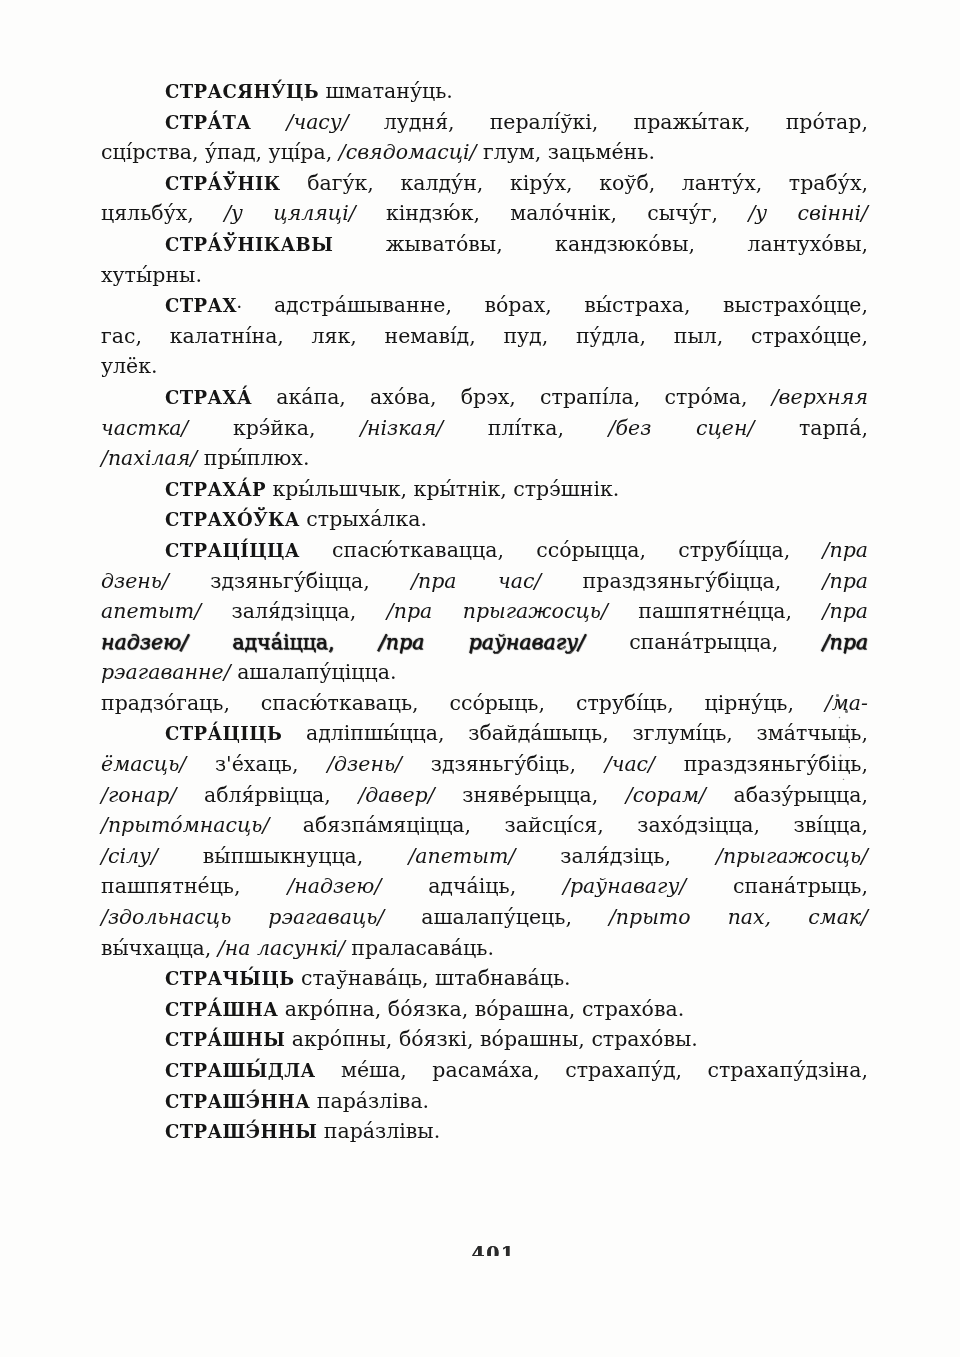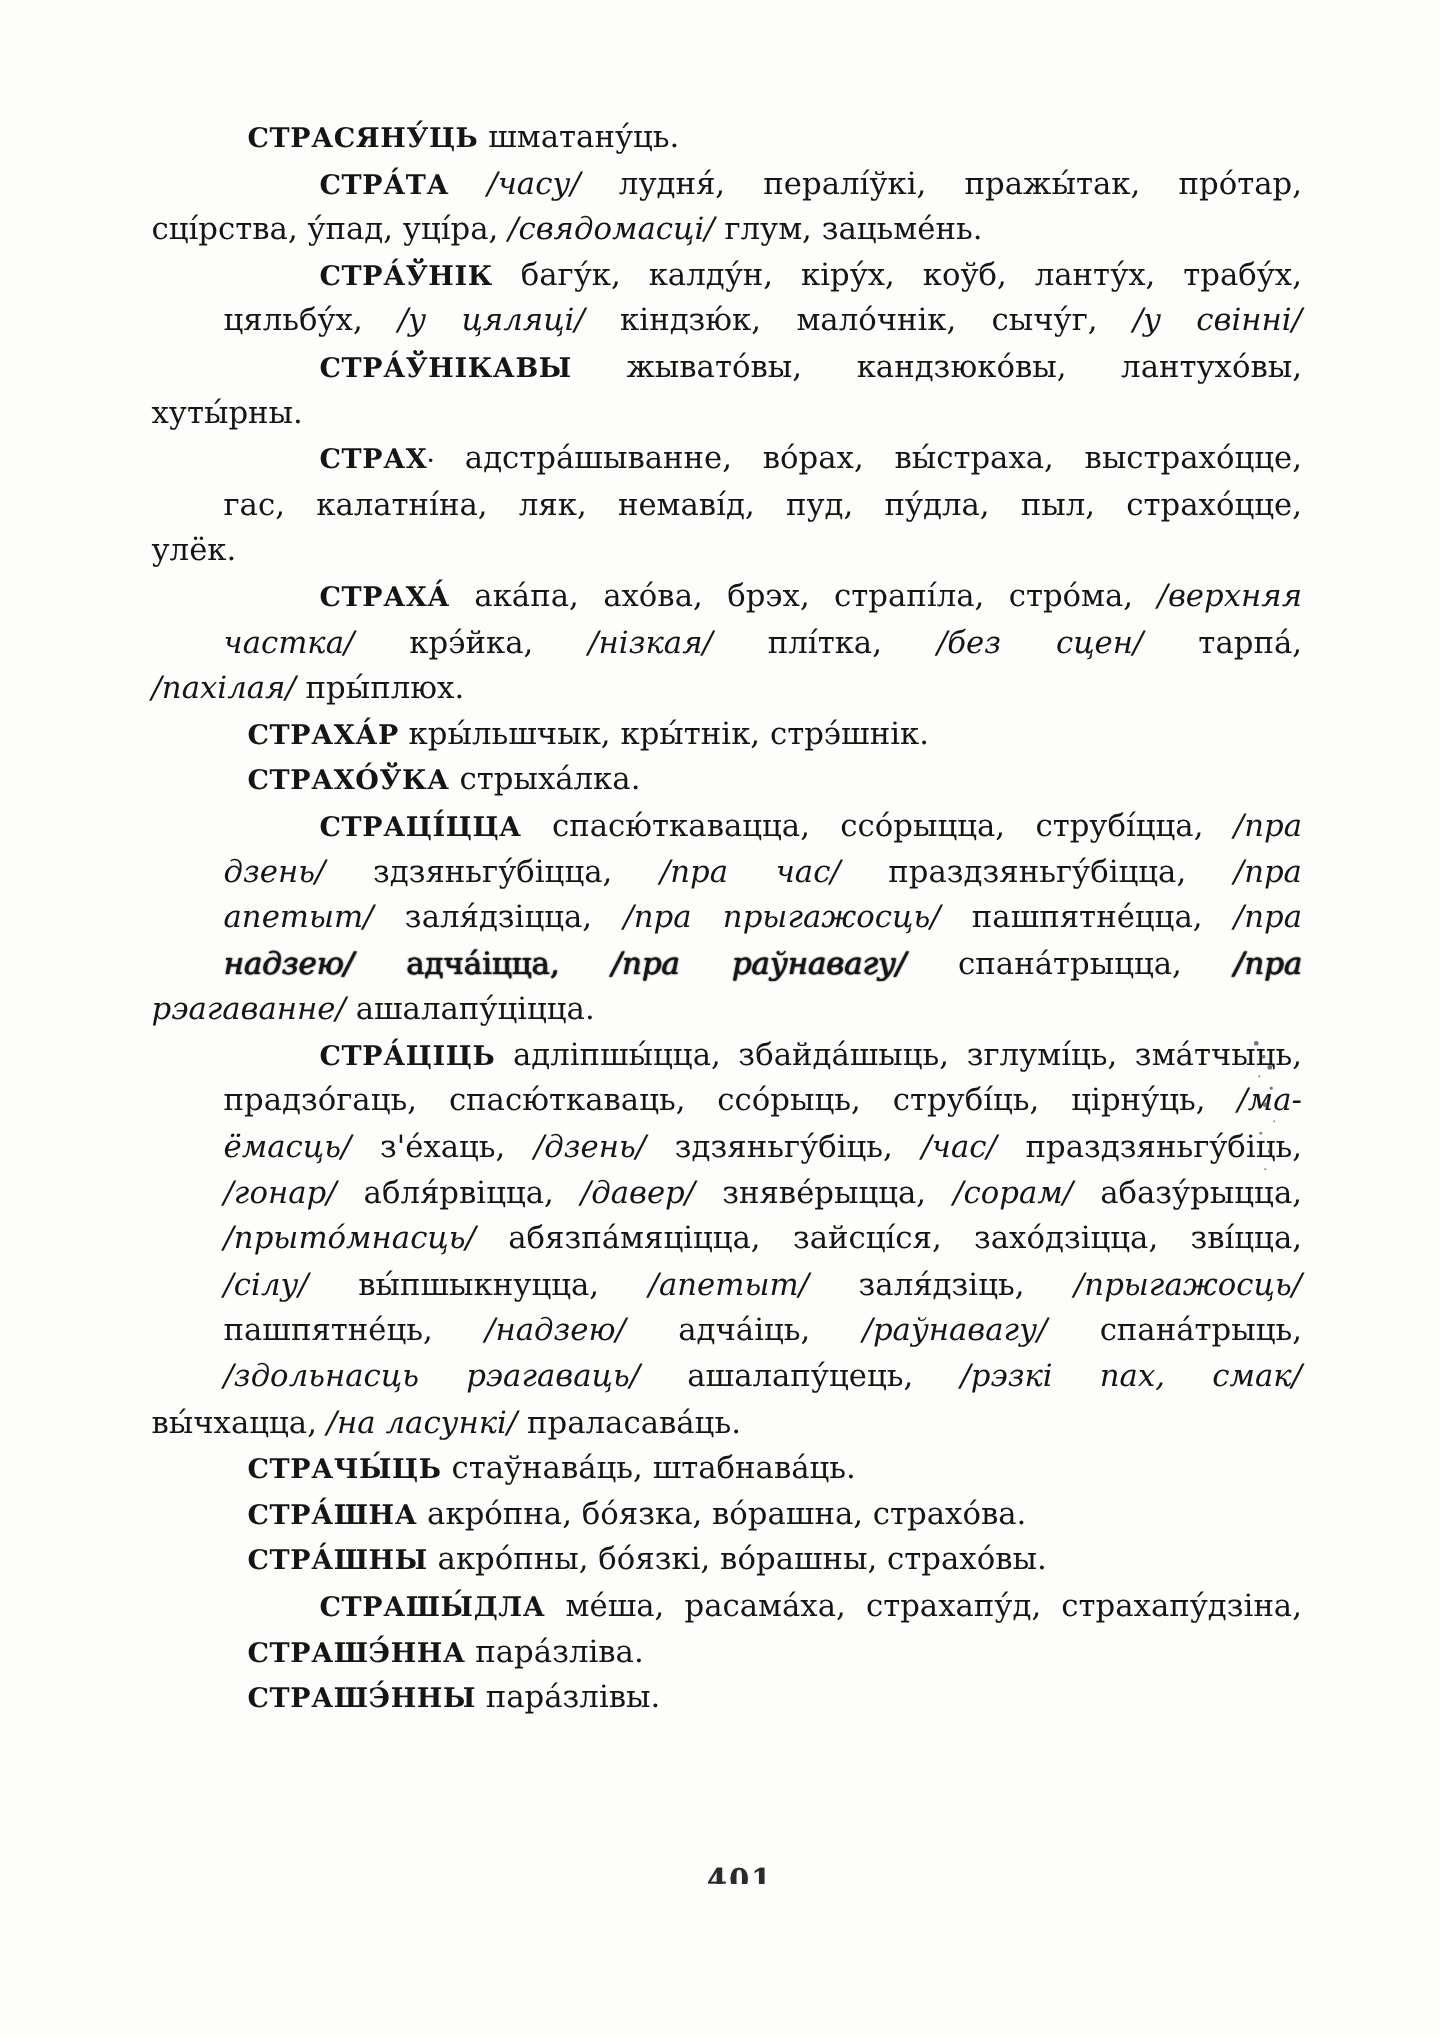--- a/index.html
+++ b/index.html
@@ -15,21 +15,21 @@
   }
   .text-block {
     position: absolute;
     left: 101px;
     top: 76px;
     width: 767px;
     font-size: 20.5px;
     line-height: 30.6px;
   }
   .line { height: 30.6px; }
-  .line.just { text-align: justify; text-align-last: justify; margin-left: 48px; }
+  .line.just { text-align: justify; text-align-last: justify; }
   .line.indent { text-indent: 64px; }
   .run.b { font-weight: 700; font-size: 18px; letter-spacing: 0.4px; }
   .run.i { font-style: italic; }
   .run.hv { text-shadow: 0 0 1.2px #000, 0.6px 0.6px 0.7px #444; }
   .run.a {
     font-size: 13px;
     font-weight: 700;
     color: #222;
     position: relative;
     top: -1px;
@@ -92,28 +92,28 @@
       <div class="line indent just"><span class="run b">СТРАХА́</span><span class="run r"> ака́па, ахо́ва, брэх, страпі́ла, стро́ма, </span><span class="run i">/верхняя</span></div>
       <div class="line just"><span class="run i">частка/</span><span class="run r"> крэ́йка, </span><span class="run i">/нізкая/</span><span class="run r"> плі́тка, </span><span class="run i">/без сцен/</span><span class="run r"> тарпа́,</span></div>
       <div class="line"><span class="run i">/пахілая/</span><span class="run r"> пры́плюх.</span></div>
       <div class="line indent"><span class="run b">СТРАХА́Р</span><span class="run r"> кры́льшчык, кры́тнік, стрэ́шнік.</span></div>
       <div class="line indent"><span class="run b">СТРАХО́ЎКА</span><span class="run r"> стрыха́лка.</span></div>
       <div class="line indent just"><span class="run b">СТРАЦІ́ЦЦА</span><span class="run r"> спасю́ткавацца, ссо́рыцца, струбі́цца, </span><span class="run i">/пра</span></div>
       <div class="line just"><span class="run i">дзень/</span><span class="run r"> здзяньгу́біцца, </span><span class="run i">/пра час/</span><span class="run r"> праздзяньгу́біцца, </span><span class="run i">/пра</span></div>
       <div class="line just"><span class="run i">апетыт/</span><span class="run r"> заля́дзіцца, </span><span class="run i">/пра прыгажосць/</span><span class="run r"> пашпятне́цца, </span><span class="run i">/пра</span></div>
       <div class="line just"><span class="run i hv">надзею/</span><span class="run r hv"> адча́іцца, </span><span class="run i hv">/пра раўнавагу/</span><span class="run r"> спана́трыцца, </span><span class="run i hv">/пра</span></div>
       <div class="line"><span class="run i">рэагаванне/</span><span class="run r"> ашалапу́ціцца.</span></div>
+      <div class="line just"><span class="run r">прадзо́гаць, спасю́ткаваць, ссо́рыць, струбі́ць, цірну́ць, </span><span class="run i">/ма-</span></div>
       <div class="line indent just"><span class="run b">СТРА́ЦІЦЬ</span><span class="run r"> адліпшы́цца, збайда́шыць, зглумі́ць, зма́тчыць,</span></div>
-      <div class="line just"><span class="run r">прадзо́гаць, спасю́ткаваць, ссо́рыць, струбі́ць, цірну́ць, </span><span class="run i">/ма-</span></div>
       <div class="line just"><span class="run i">ёмасць/</span><span class="run r"> з'е́хаць, </span><span class="run i">/дзень/</span><span class="run r"> здзяньгу́біць, </span><span class="run i">/час/</span><span class="run r"> праздзяньгу́біць,</span></div>
       <div class="line just"><span class="run i">/гонар/</span><span class="run r"> абля́рвіцца, </span><span class="run i">/давер/</span><span class="run r"> зняве́рыцца, </span><span class="run i">/сорам/</span><span class="run r"> абазу́рыцца,</span></div>
       <div class="line just"><span class="run i">/прыто́мнасць/</span><span class="run r"> абязпа́мяціцца, зайсці́ся, захо́дзіцца, зві́цца,</span></div>
       <div class="line just"><span class="run i">/сілу/</span><span class="run r"> вы́пшыкнуцца, </span><span class="run i">/апетыт/</span><span class="run r"> заля́дзіць, </span><span class="run i">/прыгажосць/</span></div>
       <div class="line just"><span class="run r">пашпятне́ць, </span><span class="run i">/надзею/</span><span class="run r"> адча́іць, </span><span class="run i">/раўнавагу/</span><span class="run r"> спана́трыць,</span></div>
-      <div class="line just"><span class="run i">/здольнасць рэагаваць/</span><span class="run r"> ашалапу́цець, </span><span class="run i">/рэзкі пах, смак/</span></div>
+      <div class="line just"><span class="run i">/здольнасць рэагаваць/</span><span class="run r"> ашалапу́цець, </span><span class="run i">/прыто пах, смак/</span></div>
       <div class="line"><span class="run r">вы́чхацца, </span><span class="run i">/на ласункі/</span><span class="run r"> праласава́ць.</span></div>
       <div class="line indent"><span class="run b">СТРАЧЫ́ЦЬ</span><span class="run r"> стаўнава́ць, штабнава́ць.</span></div>
       <div class="line indent"><span class="run b">СТРА́ШНА</span><span class="run r"> акро́пна, бо́язка, во́рашна, страхо́ва.</span></div>
       <div class="line indent"><span class="run b">СТРА́ШНЫ</span><span class="run r"> акро́пны, бо́язкі, во́рашны, страхо́вы.</span></div>
       <div class="line indent just"><span class="run b">СТРАШЫ́ДЛА</span><span class="run r"> ме́ша, расама́ха, страхапу́д, страхапу́дзіна,</span></div>
       <div class="line indent"><span class="run b">СТРАШЭ́ННА</span><span class="run r"> пара́зліва.</span></div>
       <div class="line indent"><span class="run b">СТРАШЭ́ННЫ</span><span class="run r"> пара́злівы.</span></div>
     </div>
   <div class="ink-specks"></div>
   <div class="pagenum-clip">

